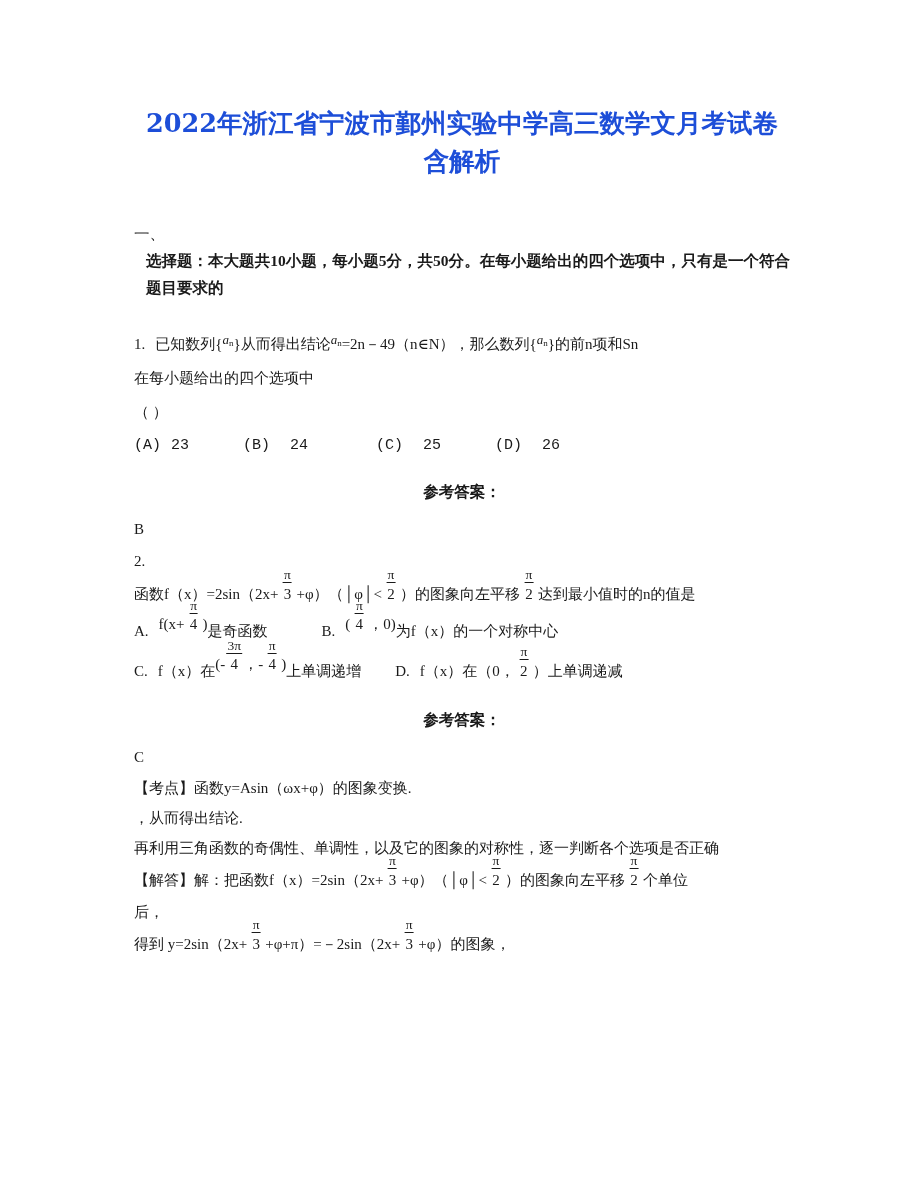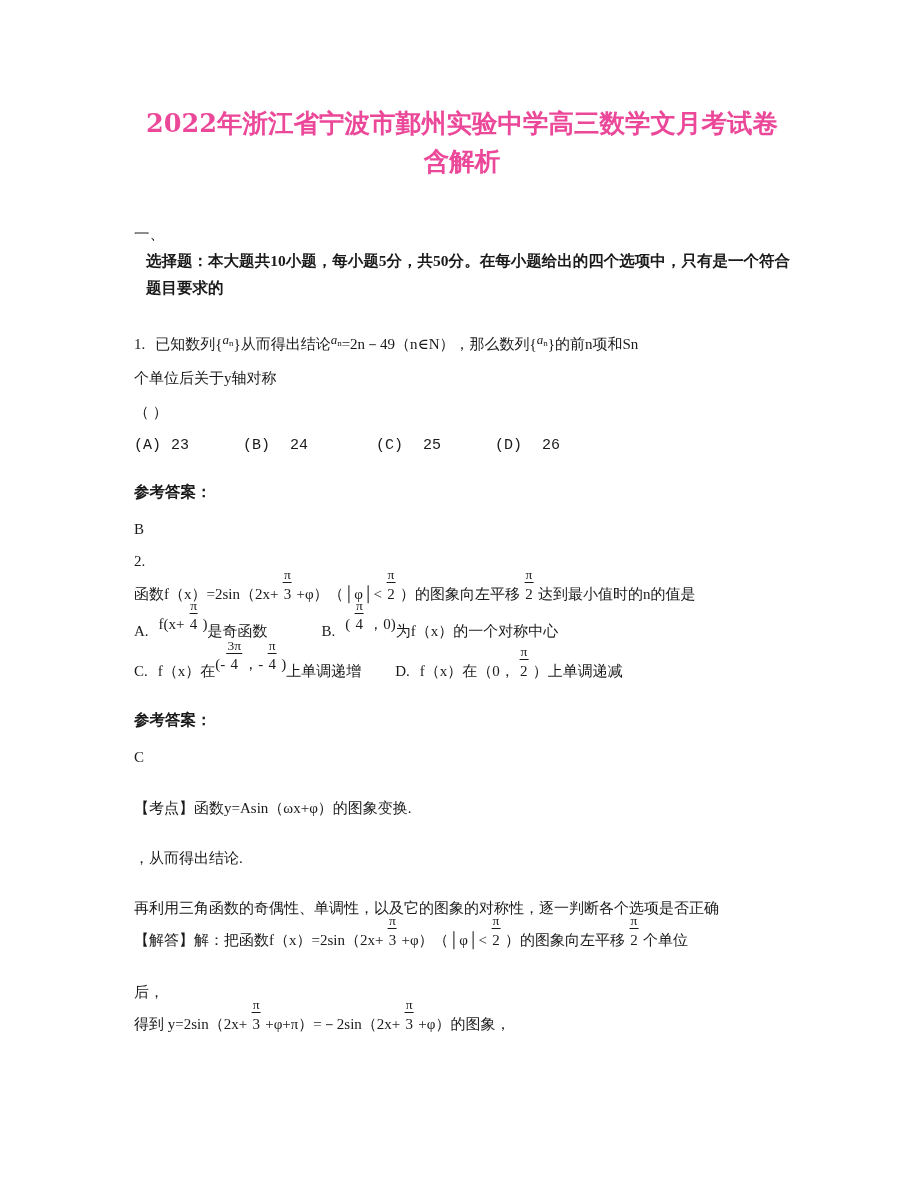--- a/index.html
+++ b/index.html
@@ -25,21 +25,21 @@
 
   
   .doc-title {
     font-family: "DejaVu Serif", "Liberation Serif", serif;
     font-weight: 700;
     font-size: 25.5px;
     line-height: 38px;
     text-align: center;
     letter-spacing: 0px;
     margin: 0 0 40px 0;
-    color: #ec4899;
+    color: #1d4ed8;
   }
 
   
   .sec-label {
     font-size: 15.5px;
     line-height: 27px;
     margin: 0;
   }
   .sec-intro {
     font-size: 15.5px;
@@ -47,26 +47,27 @@
     line-height: 27px;
     margin: 0 0 26px 12px;
     text-align: justify;
   }
   .para {
     font-size: 15px;
     line-height: 34px;
     margin: 0;
     text-align: left;
   }
-  .para.tight { line-height: 30px; margin-top: 20px; }
+  .para.tight { line-height: 30px; }
   .ans-head {
     font-size: 15.5px;
     font-weight: 700;
     line-height: 30px;
     margin: 14px 0 6px 0;
+    text-align: center;
   }
   .ans-letter {
     font-size: 15px;
     line-height: 32px;
     margin: 0;
   }
 
   .num-item { font-size: 15px; line-height: 34px; margin: 0; }
 
   
@@ -159,21 +160,21 @@
 
   <h1 class="doc-title">2022年浙江省宁波市鄞州实验中学高三数学文月考试卷含解析</h1>
 
   <p class="sec-label">一、</p>
   <p class="sec-intro">选择题：本大题共10小题，每小题5分，共50分。在每小题给出的四个选项中，只有是一个符合题目要求的</p>
 
   <p class="num-item">
     <span>1.</span><span class="sp-sm"></span><span>已知数列{</span><span class="seqvar"><span>a</span><span class="sub">n</span></span><span>}从而得出结论</span><span class="seqvar"><span>a</span><span class="sub">n</span></span><span>=2n－49（n∈N），那么数列{</span><span class="seqvar"><span>a</span><span class="sub">n</span></span><span>}的前n项和Sn</span>
   </p>
 
-  <p class="num-item">个单位后关于y轴对称</p>
+  <p class="num-item">在每小题给出的四个选项中</p>
 
   <p class="num-item paren-blank">（        ）</p>
 
   <p class="choices"><span>(A)</span><span class="sp-sm"></span><span>23</span><span class="sp-lg"></span><span class="sp-md"></span><span>(B)</span><span class="sp-md"></span><span>24</span><span class="sp-lg"></span><span class="sp-lg"></span><span>(C)</span><span class="sp-md"></span><span>25</span><span class="sp-lg"></span><span class="sp-md"></span><span>(D)</span><span class="sp-md"></span><span>26</span></p>
 
   <p class="ans-head">参考答案：</p>
   <p class="ans-letter">B</p>
 
   <p class="ans-letter">2.</p>
 

